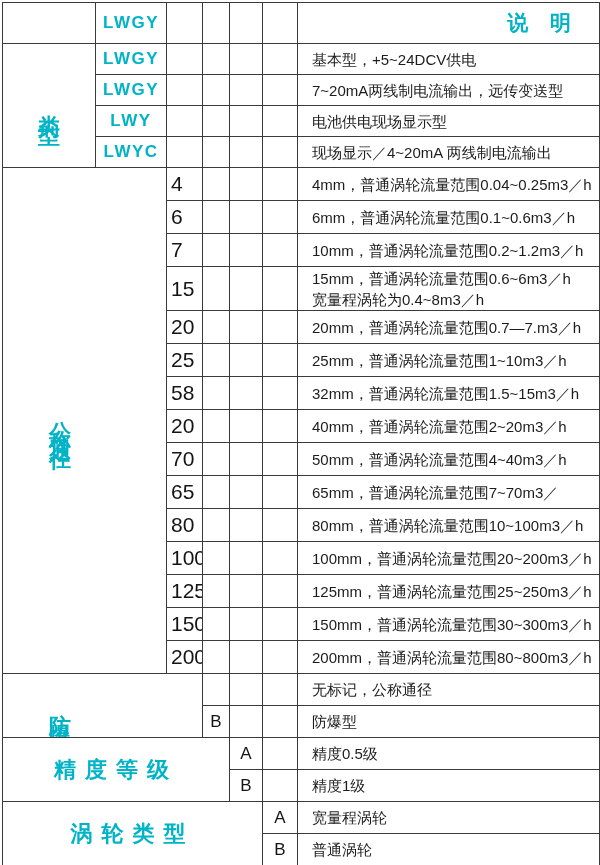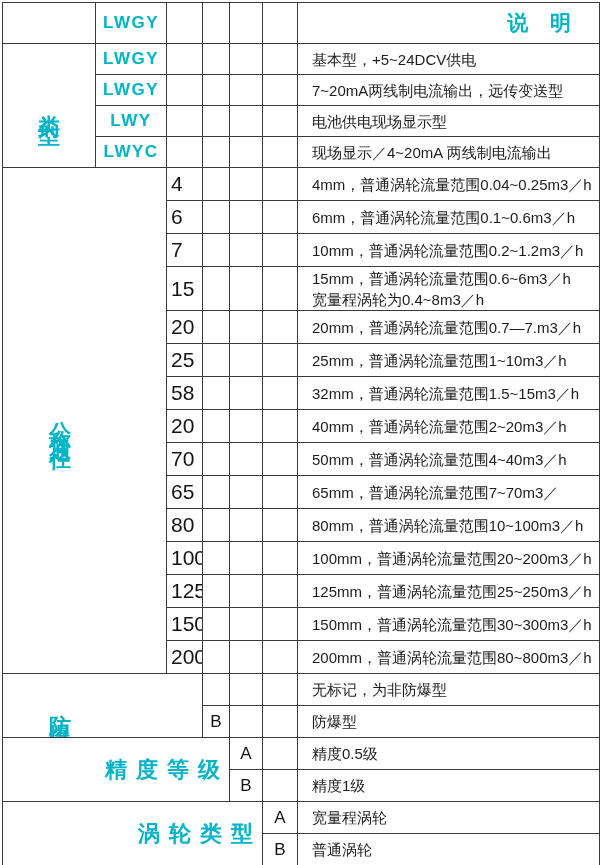--- a/index.html
+++ b/index.html
@@ -52,21 +52,21 @@
     font-size: 22px;
     font-weight: bold;
     color: var(--accent);
     line-height: 1;
   }
   td.hlabel {
     font-size: 22px;
     font-weight: bold;
     color: var(--accent);
     letter-spacing: 9px;
-    text-align: right;
+    text-align: center;
   }
 
   
   td.type-code { text-align: center; font-size: 17px; letter-spacing: 1.5px; }
   td.dia-code  { text-align: left; padding-left: 4px; font-size: 21px; color: #141414; }
   td.ab-code   { text-align: center; font-size: 17px; color: #141414; }
 
   
   td.desc { text-align: left; padding-left: 14px; font-size: 15px; color: #1c1c1c; }
   td.desc .line { line-height: 21px; white-space: nowrap; }
@@ -287,21 +287,21 @@
   <tr class="rh-bottom">
     <td colspan="3" rowspan="2">
       <div class="anchor w114">
             <div class="vtext">防爆</div>
           </div>
     </td>
     <td class="ab-code"></td>
     <td></td>
         <td></td>
     <td class="desc">
-          <div class="line">无标记，为非防爆型</div>
+          <div class="line">无标记，公称通径</div>
         </td>
   </tr>
   <tr class="rh-bottom">
     <td class="ab-code">B</td>
     <td></td>
         <td></td>
     <td class="desc">
           <div class="line">防爆型</div>
         </td>
   </tr>

